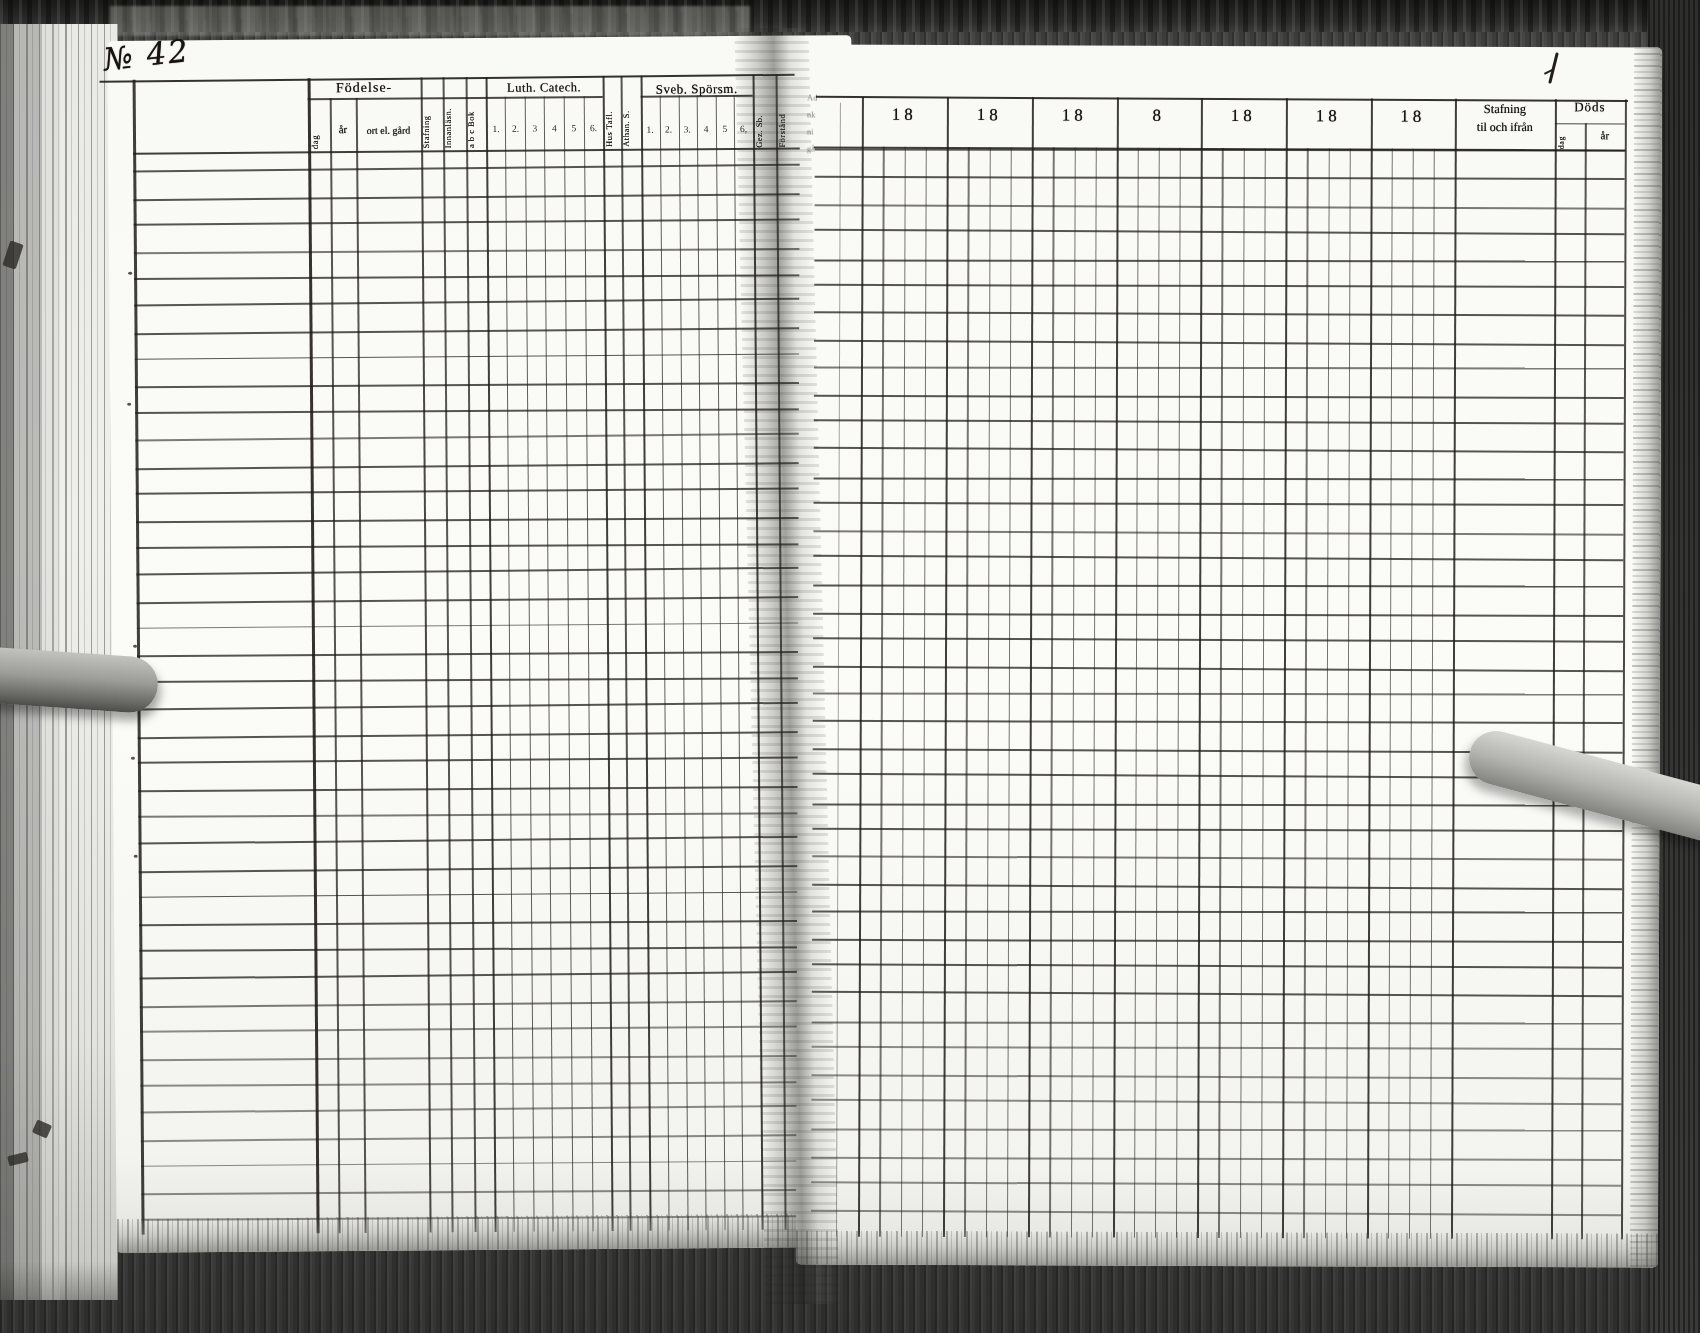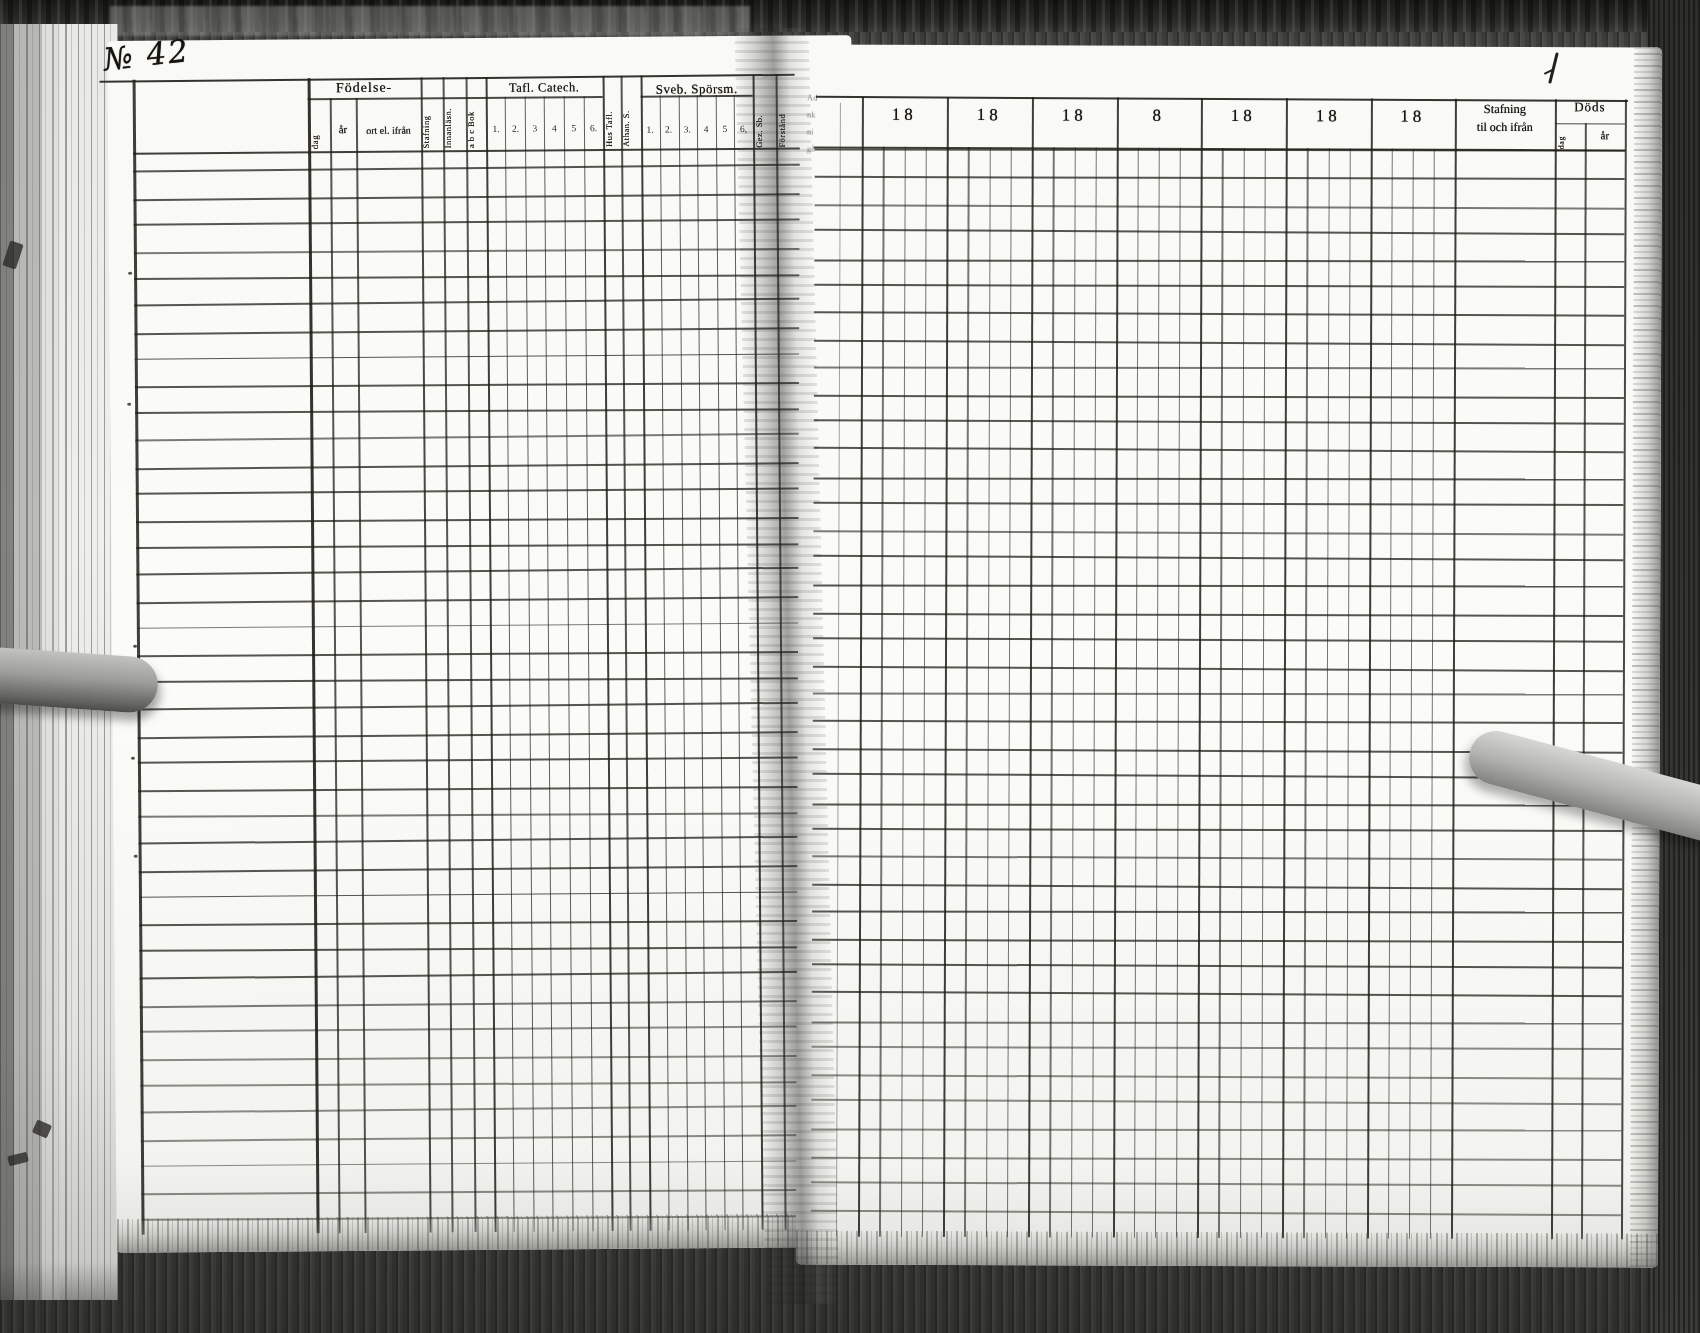--- a/index.html
+++ b/index.html
@@ -83,21 +83,21 @@
     <div class="smudge" style="left:6px;top:218px;width:14px;height:26px;transform:rotate(18deg);"></div>
     <div class="smudge" style="left:3px;top:628px;width:10px;height:34px;transform:rotate(-8deg);"></div>
     <div class="smudge" style="left:34px;top:1098px;width:16px;height:14px;transform:rotate(24deg);"></div>
     <div class="smudge" style="left:8px;top:1130px;width:20px;height:10px;transform:rotate(-14deg);"></div>
   </div>
 
   <div class="abs page" id="left-page">
     <div class="lab" id="page-number">№ 42</div>
 
     <div class="lab center" style="left:200px;top:41px;width:113px;font-size:14px;letter-spacing:1px;">Födelse-</div>
-    <div class="lab center" style="left:378px;top:43px;width:117px;font-size:12.5px;letter-spacing:.5px;">Tafl. Catech.</div>
+    <div class="lab center" style="left:378px;top:43px;width:117px;font-size:12.5px;letter-spacing:.5px;">Luth. Catech.</div>
     <div class="lab center" style="left:533px;top:45px;width:112px;font-size:13px;letter-spacing:.5px;">Sveb. Spörsm.</div>
 
     <div id="left-grid">
         <div class="vline" style="left: 25px; top: 39px; width: 3px; height: 1155px; opacity: 0.85;"></div>
         <div class="vline" style="left: 200px; top: 39px; width: 3px; height: 1155px; opacity: 0.9;"></div>
         <div class="vline" style="left: 222px; top: 59px; width: 1.6px; height: 1135px; opacity: 0.75;"></div>
         <div class="vline" style="left: 248px; top: 59px; width: 1.6px; height: 1135px; opacity: 0.75;"></div>
         <div class="vline" style="left: 313px; top: 39px; width: 2px; height: 1155px; opacity: 0.8;"></div>
         <div class="vline" style="left: 335px; top: 39px; width: 1.6px; height: 1155px; opacity: 0.75;"></div>
         <div class="vline" style="left: 358px; top: 39px; width: 1.6px; height: 1155px; opacity: 0.75;"></div>
@@ -160,21 +160,21 @@
         <div class="hline" style="left: 25px; top: 1044.6px; width: 692px; height: 1.7px; opacity: 0.5; transform: rotate(0.14deg);"></div>
         <div class="hline" style="left: 25px; top: 1070.3px; width: 692px; height: 1.7px; opacity: 0.5; transform: rotate(-0.14deg);"></div>
         <div class="hline" style="left: 25px; top: 1099px; width: 692px; height: 1.7px; opacity: 0.5; transform: rotate(-0.07deg);"></div>
         <div class="hline" style="left: 25px; top: 1124.7px; width: 692px; height: 1.7px; opacity: 0.5; transform: rotate(0deg);"></div>
         <div class="hline" style="left: 25px; top: 1153.4px; width: 692px; height: 1.7px; opacity: 0.5; transform: rotate(0.07deg);"></div>
         <div class="hline" style="left: 25px; top: 1179.1px; width: 692px; height: 1.7px; opacity: 0.5; transform: rotate(0.14deg);"></div>
       </div>
     <div id="left-sublabels">
         <div class="vtext" style="left: 202px; top: 70px; width: 19px; height: 40px; font-size: 9px;">dag</div>
         <div class="lab center" style="left: 222px; top: 84px; width: 26px; font-size: 11px;">år</div>
-        <div class="lab center" style="left: 248px; top: 86px; width: 65px; font-size: 10px;">ort el. ifrån</div>
+        <div class="lab center" style="left: 248px; top: 86px; width: 65px; font-size: 10px;">ort el. gård</div>
         <div class="vtext" style="left: 313px; top: 44px; width: 22px; height: 66px;">Stafning</div>
         <div class="vtext" style="left: 335px; top: 44px; width: 23px; height: 66px;">Innanläsn.</div>
         <div class="vtext" style="left: 358px; top: 44px; width: 20px; height: 66px;">a b c Bok</div>
         <div class="numlab" style="left: 379px; top: 86px;">1.</div>
         <div class="numlab" style="left: 398.5px; top: 86px;">2.</div>
         <div class="numlab" style="left: 418px; top: 86px;">3</div>
         <div class="numlab" style="left: 437.5px; top: 86px;">4</div>
         <div class="numlab" style="left: 457px; top: 86px;">5</div>
         <div class="numlab" style="left: 476.5px; top: 86px;">6.</div>
         <div class="vtext" style="left: 496px; top: 44px; width: 17px; height: 66px;">Hus Tafl.</div>

